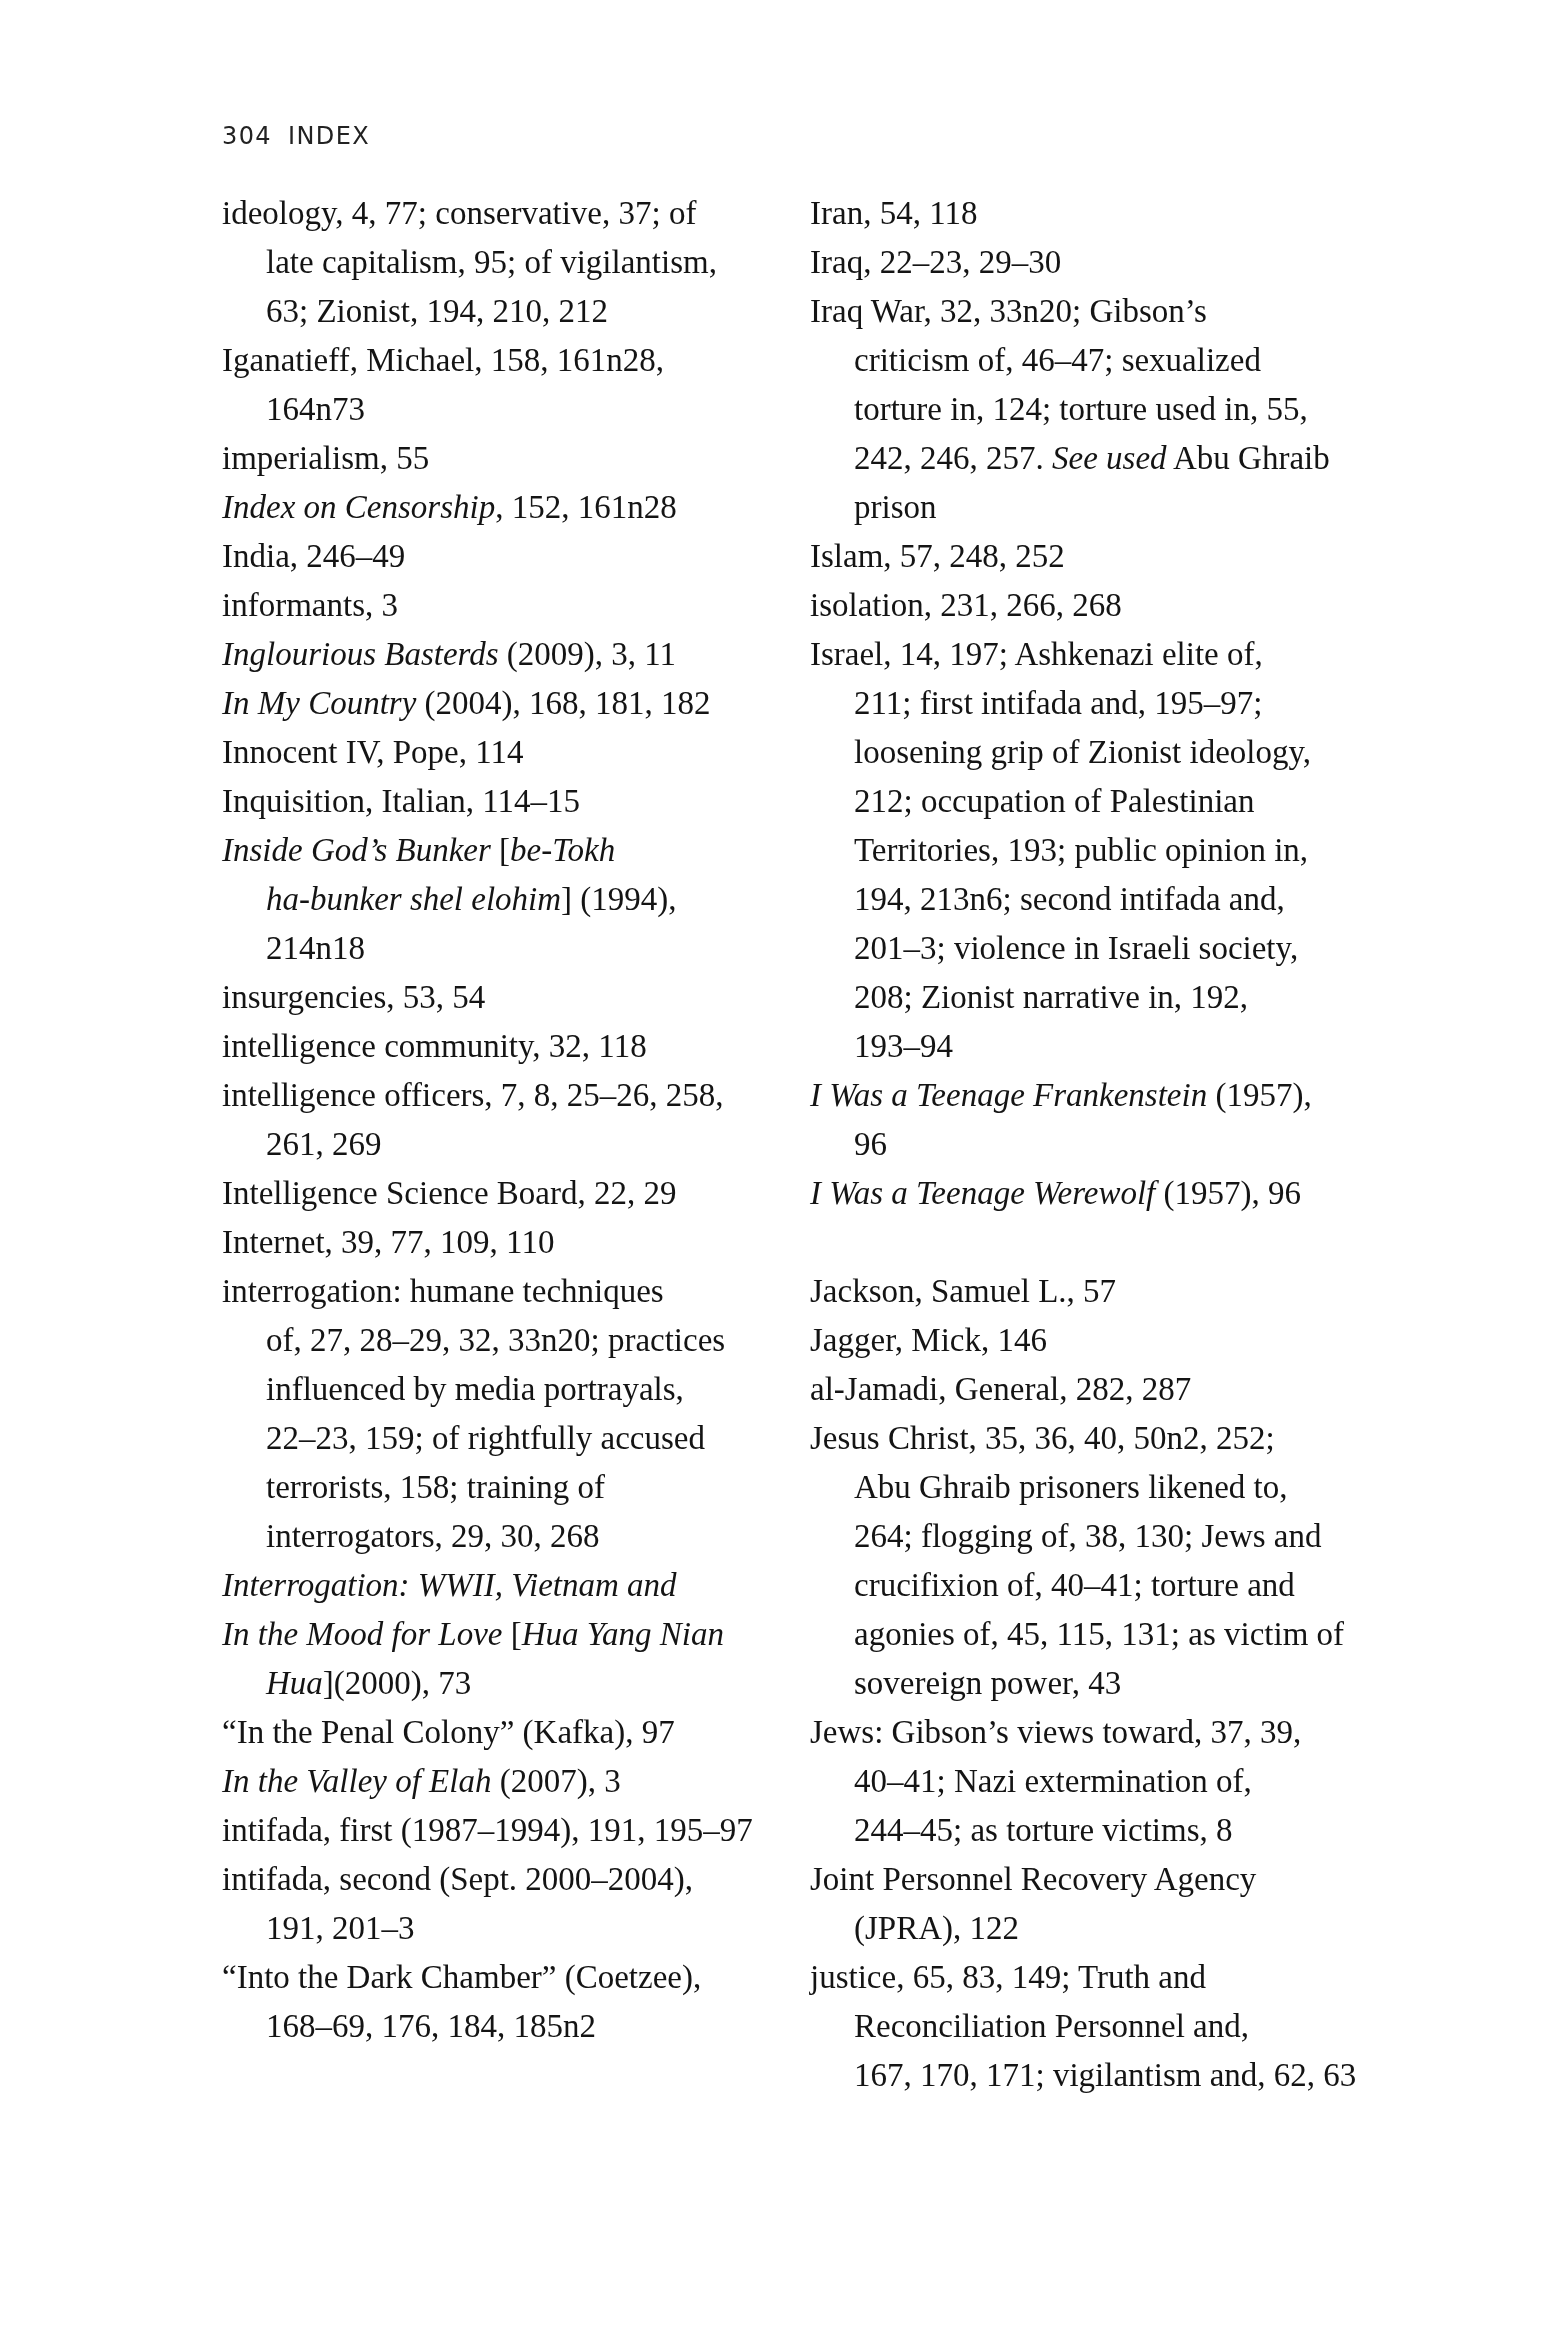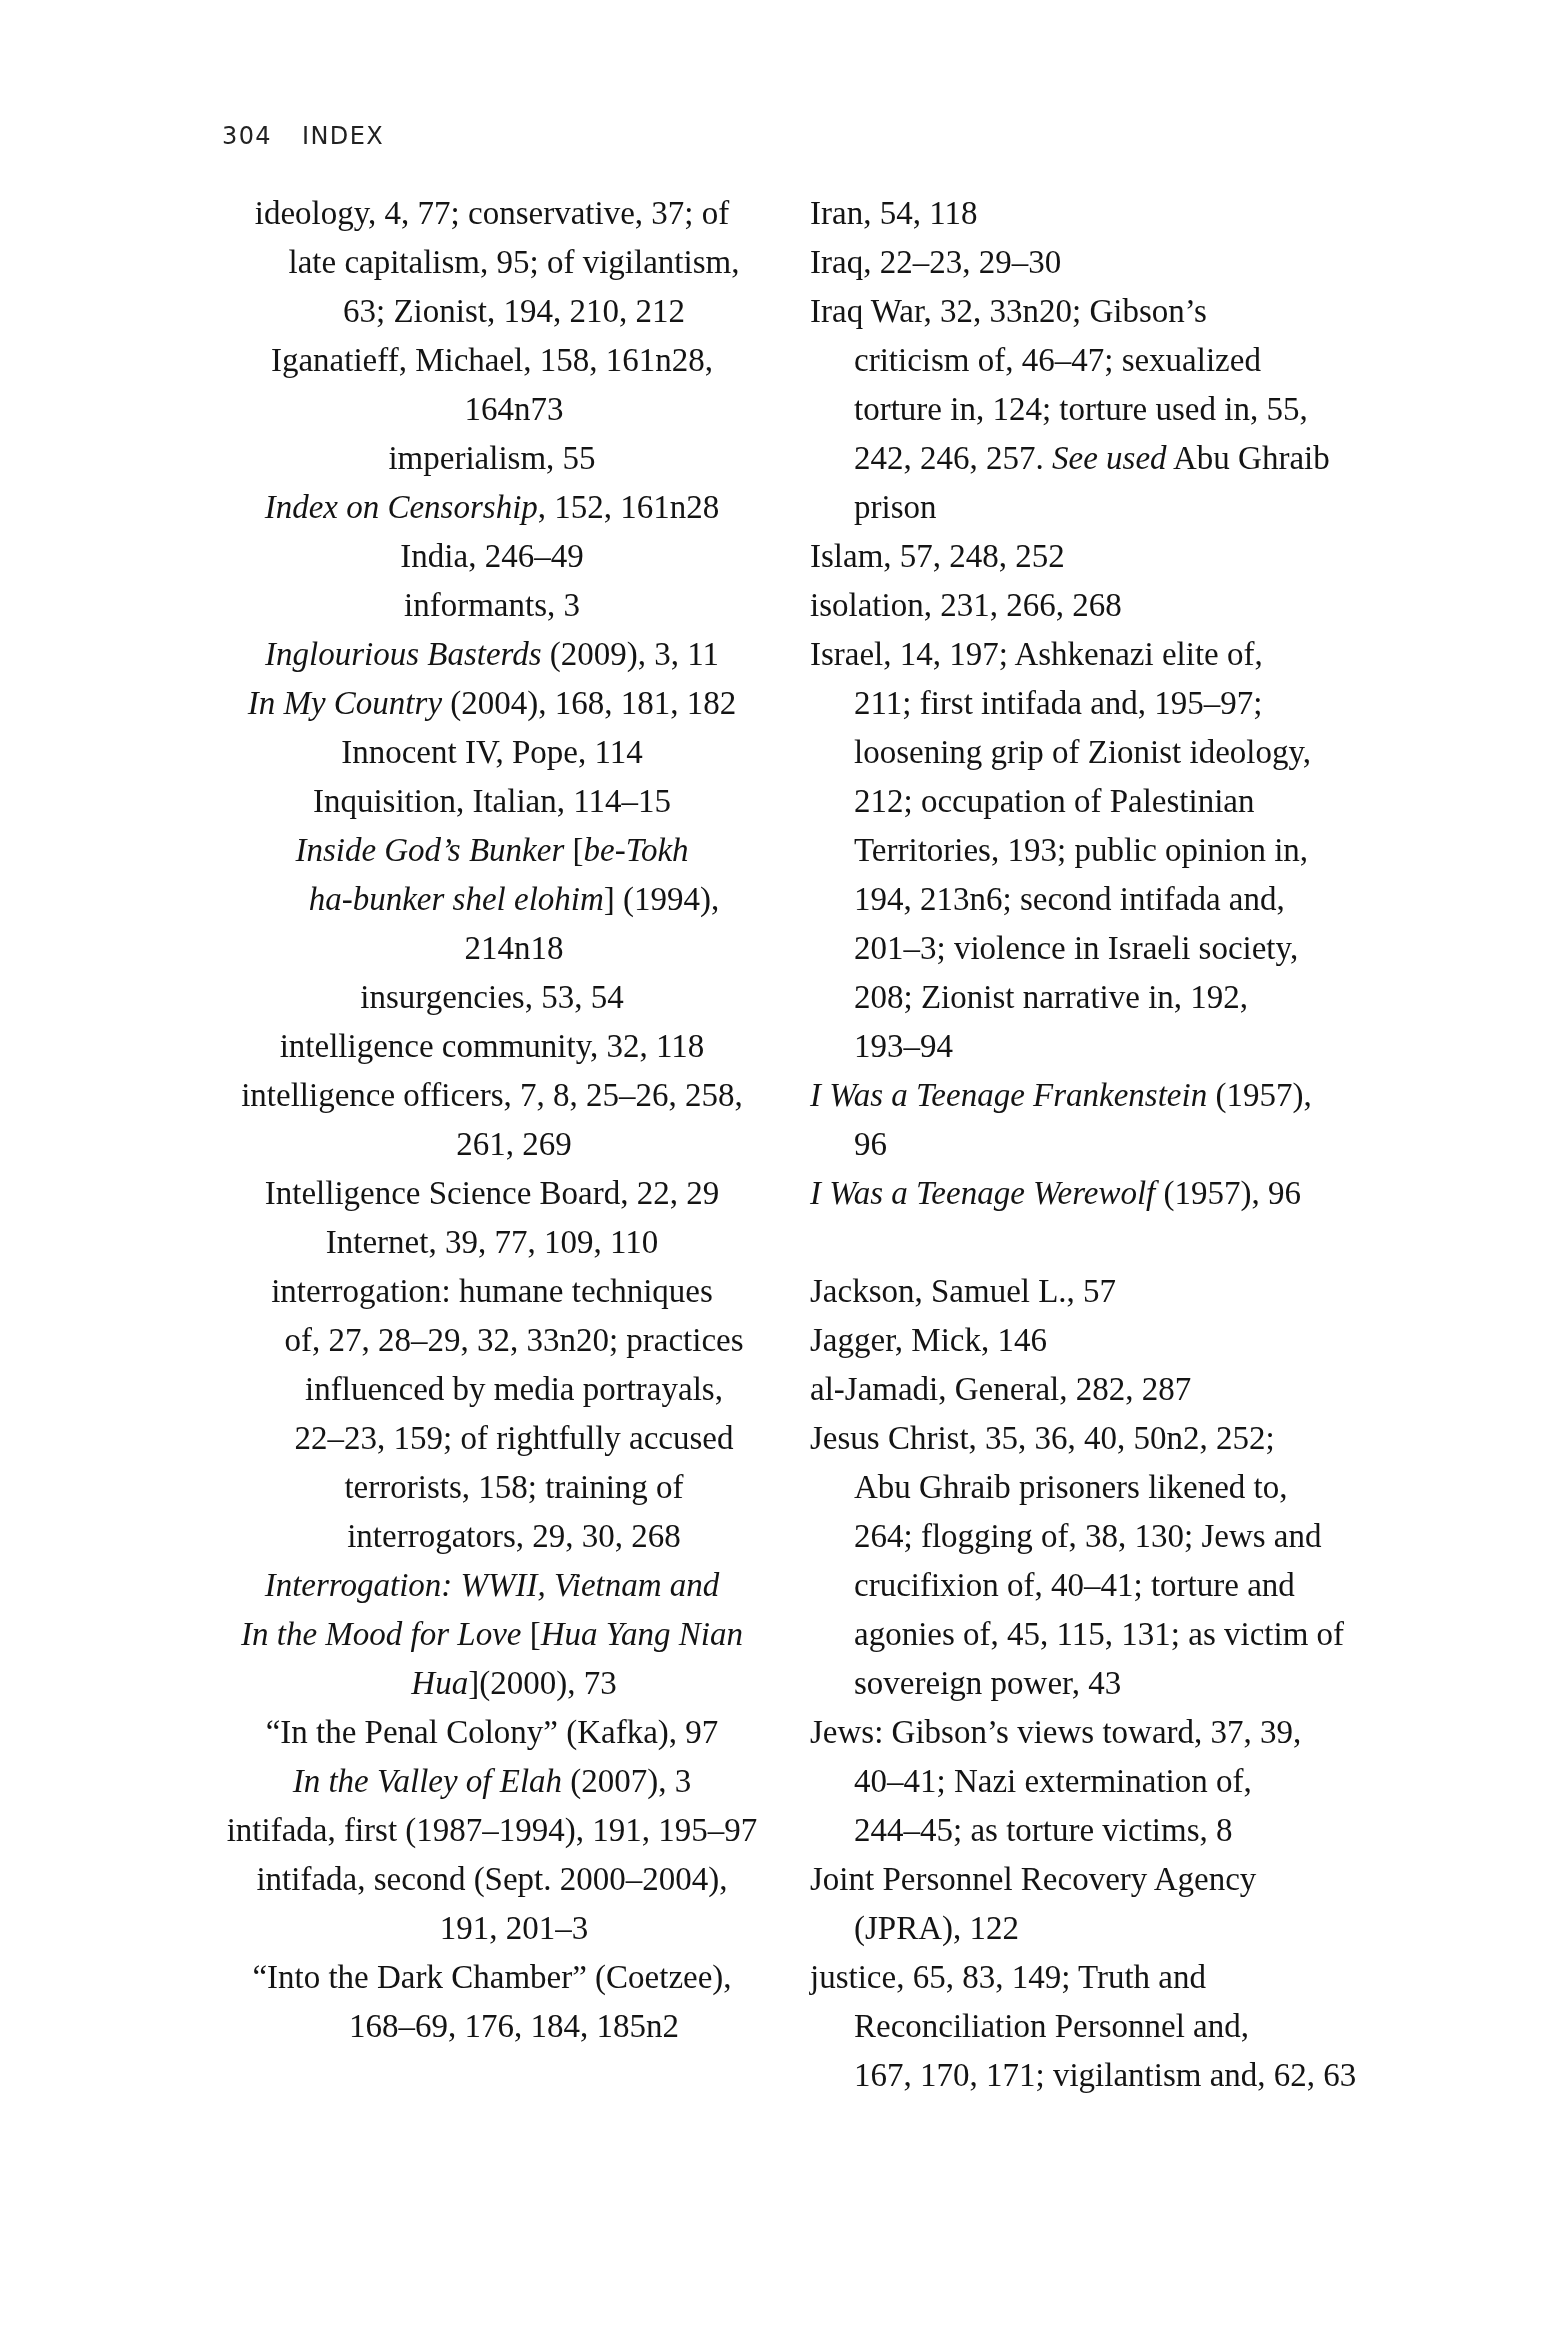--- a/index.html
+++ b/index.html
@@ -2,27 +2,27 @@
 <html><head>
 <meta charset="utf-8">
 <style>
   html, body { margin: 0; padding: 0; background: #ffffff; }
   body { width: 1561px; height: 2341px; position: relative; overflow: hidden; color: #1a1a1a; }
   .running-head {
     position: absolute; left: 222px; top: 122px;
     font-family: "DejaVu Sans", sans-serif; font-size: 24px; letter-spacing: 1.4px;
     color: #222;
   }
-  .running-head .pg { margin-right: 30px; text-align: right; }
+  .running-head .pg { margin-right: 16px; text-align: right; }
   .col {
     position: absolute; top: 189px;
     font-family: "Liberation Serif", "DejaVu Serif", serif;
     font-size: 33px; line-height: 49px; color: #141414;
   }
-  .col.left { left: 215px; width: 554px; text-align: center; }
+  .col.left { left: 222px; width: 554px; }
   .col.right { left: 810px; width: 574px; }
   .entry { margin: 0; }
   .line { display: block; white-space: nowrap; height: 49px; }
   .line.cont { padding-left: 44px; }
   .gap { height: 49px; }
   i, .it { font-style: italic; }
 </style>
 </head>
 <body>
 

